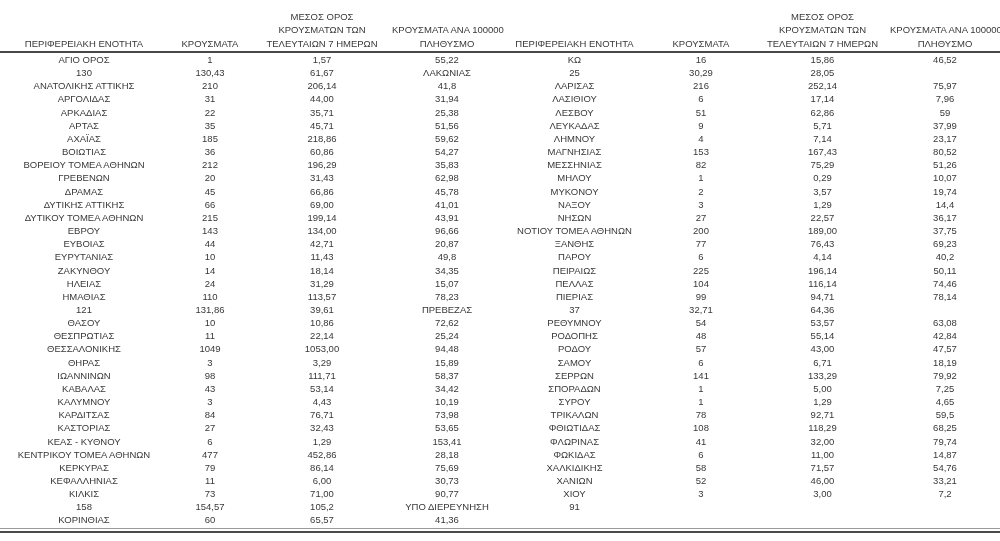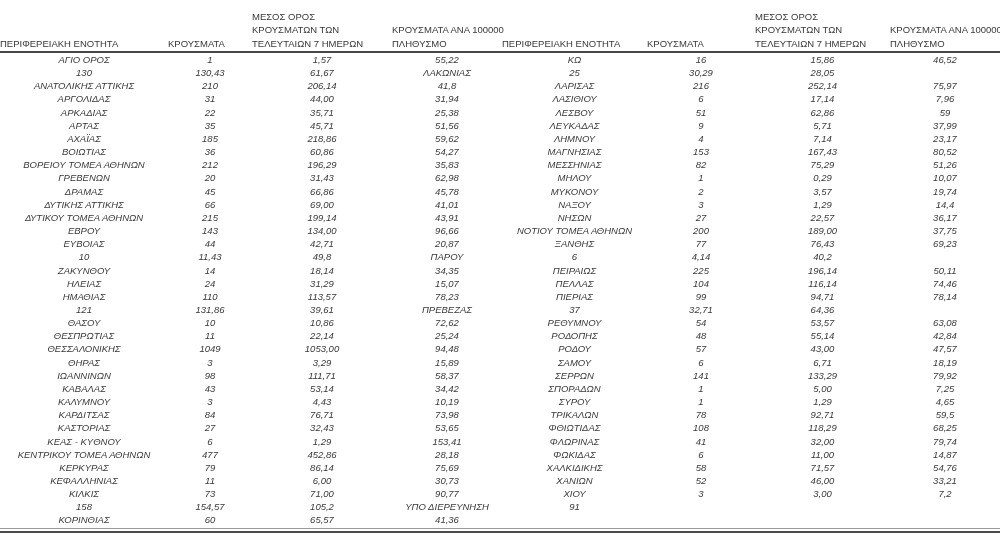--- a/index.html
+++ b/index.html
@@ -20,35 +20,34 @@
   .header-row {
     display: grid;
     grid-template-columns: var(--cols);
     align-items: end;
     box-sizing: border-box;
     padding-top: 7px;
     min-height: 53px;
     border-bottom: 2px solid #474747;
   }
   .hcell {
-    text-align: left;
+    text-align: center;
     font-size: 9.5px;
     line-height: 13.5px;
     padding-bottom: 1px;
     white-space: nowrap;
   }
   .hline { display: block; }
   .table-body {
     width: 1000px;
   }
   .row {
     display: grid;
     grid-template-columns: var(--cols);
     height: 13.17px;
-    font-style: italic;
   }
   .cell {
     text-align: center;
     font-size: 9.5px;
     line-height: 13.17px;
     white-space: nowrap;
   }
   .bottom-rule {
     height: 2px;
     margin-top: 1px;
@@ -232,20 +231,21 @@
         <div class="cell">ΕΥΒΟΙΑΣ</div>
         <div class="cell">44</div>
         <div class="cell">42,71</div>
         <div class="cell">20,87</div>
         <div class="cell">ΞΑΝΘΗΣ</div>
         <div class="cell">77</div>
         <div class="cell">76,43</div>
         <div class="cell">69,23</div>
       </div>
       <div class="row">
+        <div class="cell">ΕΥΡΥΤΑΝΙΑΣ</div>
         <div class="cell">10</div>
         <div class="cell">11,43</div>
         <div class="cell">49,8</div>
         <div class="cell">ΠΑΡΟΥ</div>
         <div class="cell">6</div>
         <div class="cell">4,14</div>
         <div class="cell">40,2</div>
       </div>
       <div class="row">
         <div class="cell">ΖΑΚΥΝΘΟΥ</div>

